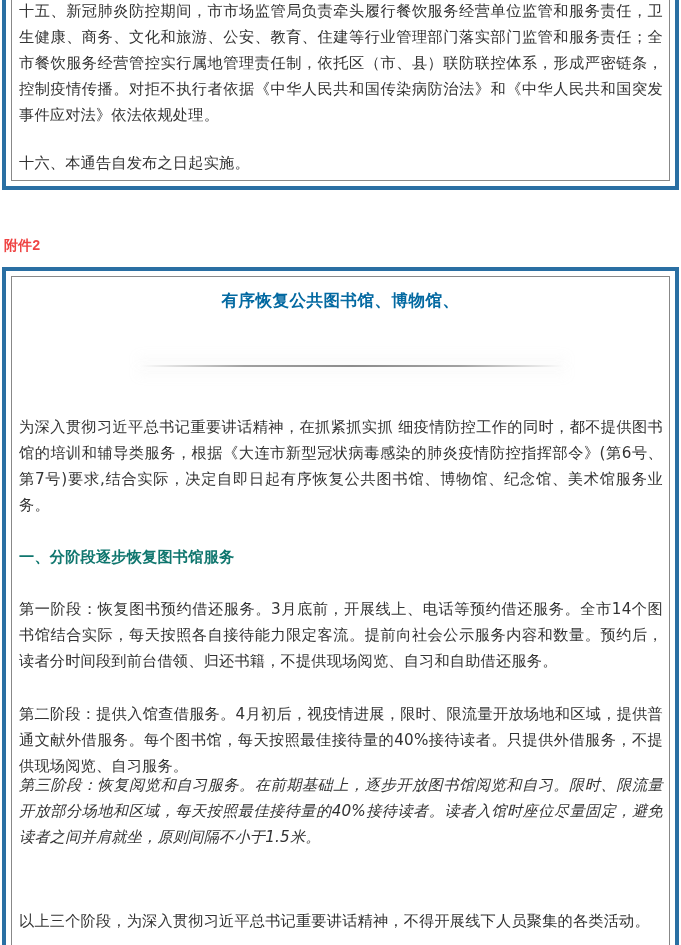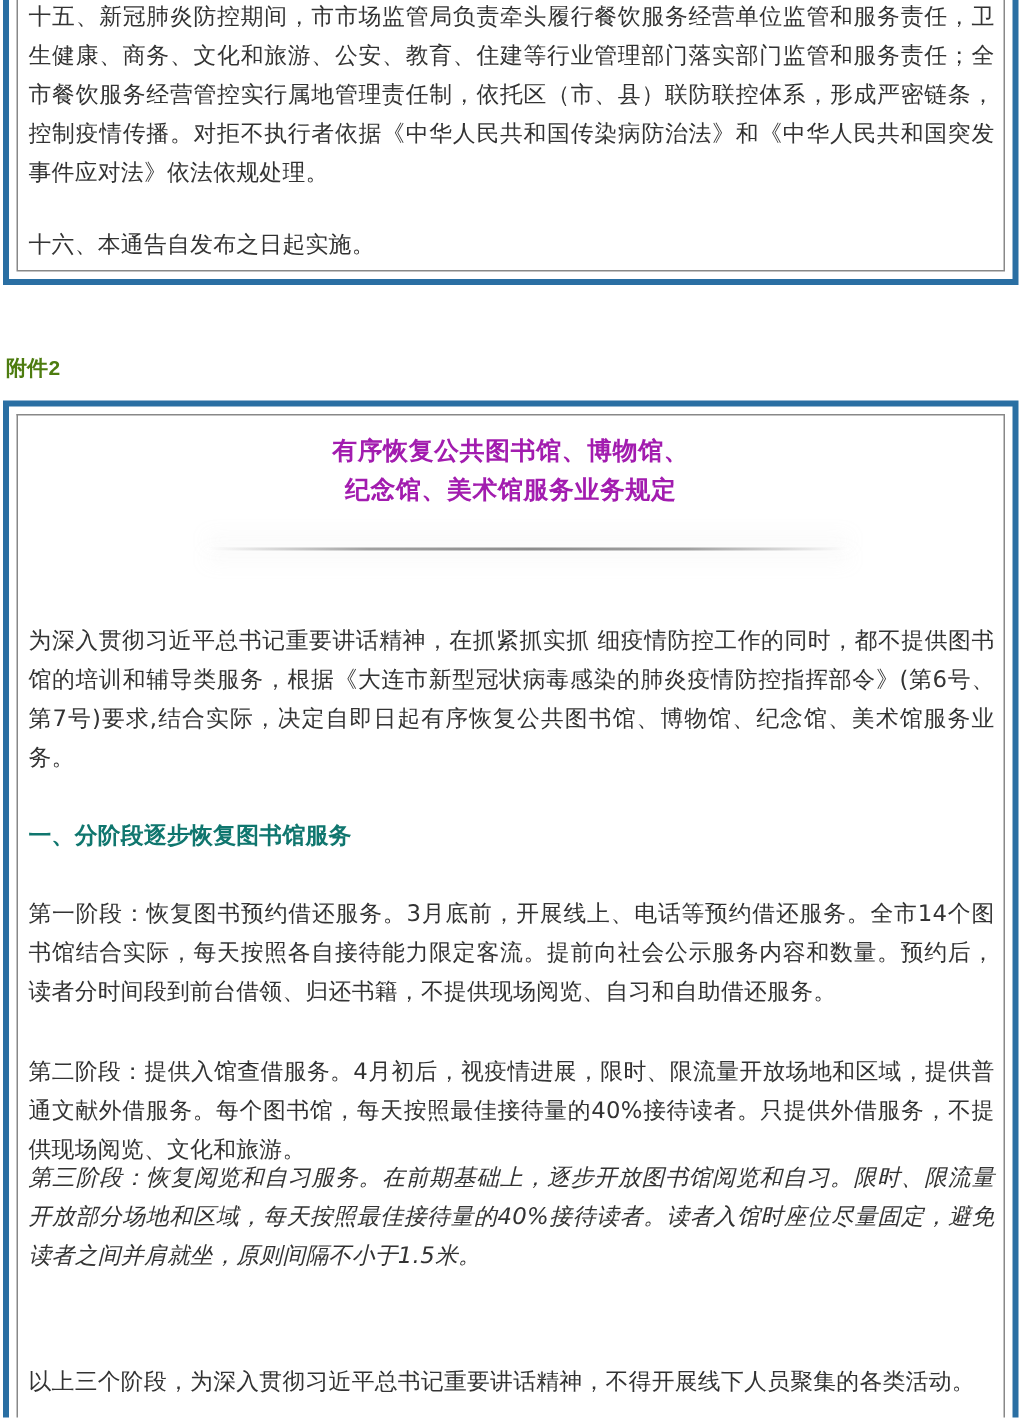--- a/index.html
+++ b/index.html
@@ -48,33 +48,33 @@
     .heading {
       font-weight: bold;
       color: #0f766e;
     }
     .attachment-label {
       position: absolute;
       left: 4px;
       top: 237px;
       font-size: 14px;
       font-weight: bold;
-      color: #4d7c0f;
+      color: #ef4444;
       font-family: Liberation Mono, monospace;
     }
     .doc-title {
       position: absolute;
       left: 0;
       right: 0;
       top: 288px;
       text-align: center;
       font-size: 16.5px;
       line-height: 26px;
       font-weight: bold;
-      color: #a21caf;
+      color: #0369a1;
       letter-spacing: 0.5px;
     }
     .doc-title div { white-space: nowrap; }
     .divider {
       position: absolute;
       left: 138px;
       width: 428px;
       top: 365px;
       height: 2px;
       background: linear-gradient(to right, rgba(180,180,180,0) 0%, rgba(150,150,150,0.9) 25%, rgba(140,140,140,1) 50%, rgba(150,150,150,0.9) 75%, rgba(180,180,180,0) 100%);
@@ -91,23 +91,22 @@
 <p class="para" style="top:150px;">十六、本通告自发布之日起实施。</p>
 
 <div class="attachment-label">附件2</div>
 
 <div class="frame" id="frame2">
   <div class="frame-inner"></div>
 </div>
 
 <div class="doc-title">
   <div>有序恢复公共图书馆、博物馆、</div>
-  <div>纪念馆、美术馆服务业务规定</div>
 </div>
 
 <div class="divider"></div>
 
 <p class="para" style="top:414px;">为深入贯彻习近平总书记重要讲话精神，在抓紧抓实抓 细疫情防控工作的同时，都不提供图书馆的培训和辅导类服务，根据《大连市新型冠状病毒感染的肺炎疫情防控指挥部令》(第6号、第7号)要求,结合实际，决定自即日起有序恢复公共图书馆、博物馆、纪念馆、美术馆服务业务。</p>
 <p class="para heading" style="top:544px;">一、分阶段逐步恢复图书馆服务</p>
 <p class="para" style="top:596px;">第一阶段：恢复图书预约借还服务。3月底前，开展线上、电话等预约借还服务。全市14个图书馆结合实际，每天按照各自接待能力限定客流。提前向社会公示服务内容和数量。预约后，读者分时间段到前台借领、归还书籍，不提供现场阅览、自习和自助借还服务。</p>
-<p class="para" style="top:701px;">第二阶段：提供入馆查借服务。4月初后，视疫情进展，限时、限流量开放场地和区域，提供普通文献外借服务。每个图书馆，每天按照最佳接待量的40%接待读者。只提供外借服务，不提供现场阅览、文化和旅游。</p>
+<p class="para" style="top:701px;">第二阶段：提供入馆查借服务。4月初后，视疫情进展，限时、限流量开放场地和区域，提供普通文献外借服务。每个图书馆，每天按照最佳接待量的40%接待读者。只提供外借服务，不提供现场阅览、自习服务。</p>
 <p class="para" style="top:772px;font-style:italic;">第三阶段：恢复阅览和自习服务。在前期基础上，逐步开放图书馆阅览和自习。限时、限流量开放部分场地和区域，每天按照最佳接待量的40%接待读者。读者入馆时座位尽量固定，避免读者之间并肩就坐，原则间隔不小于1.5米。</p>
 <p class="para" style="top:908px;">以上三个阶段，为深入贯彻习近平总书记重要讲话精神，不得开展线下人员聚集的各类活动。</p>
 
 </body></html>

